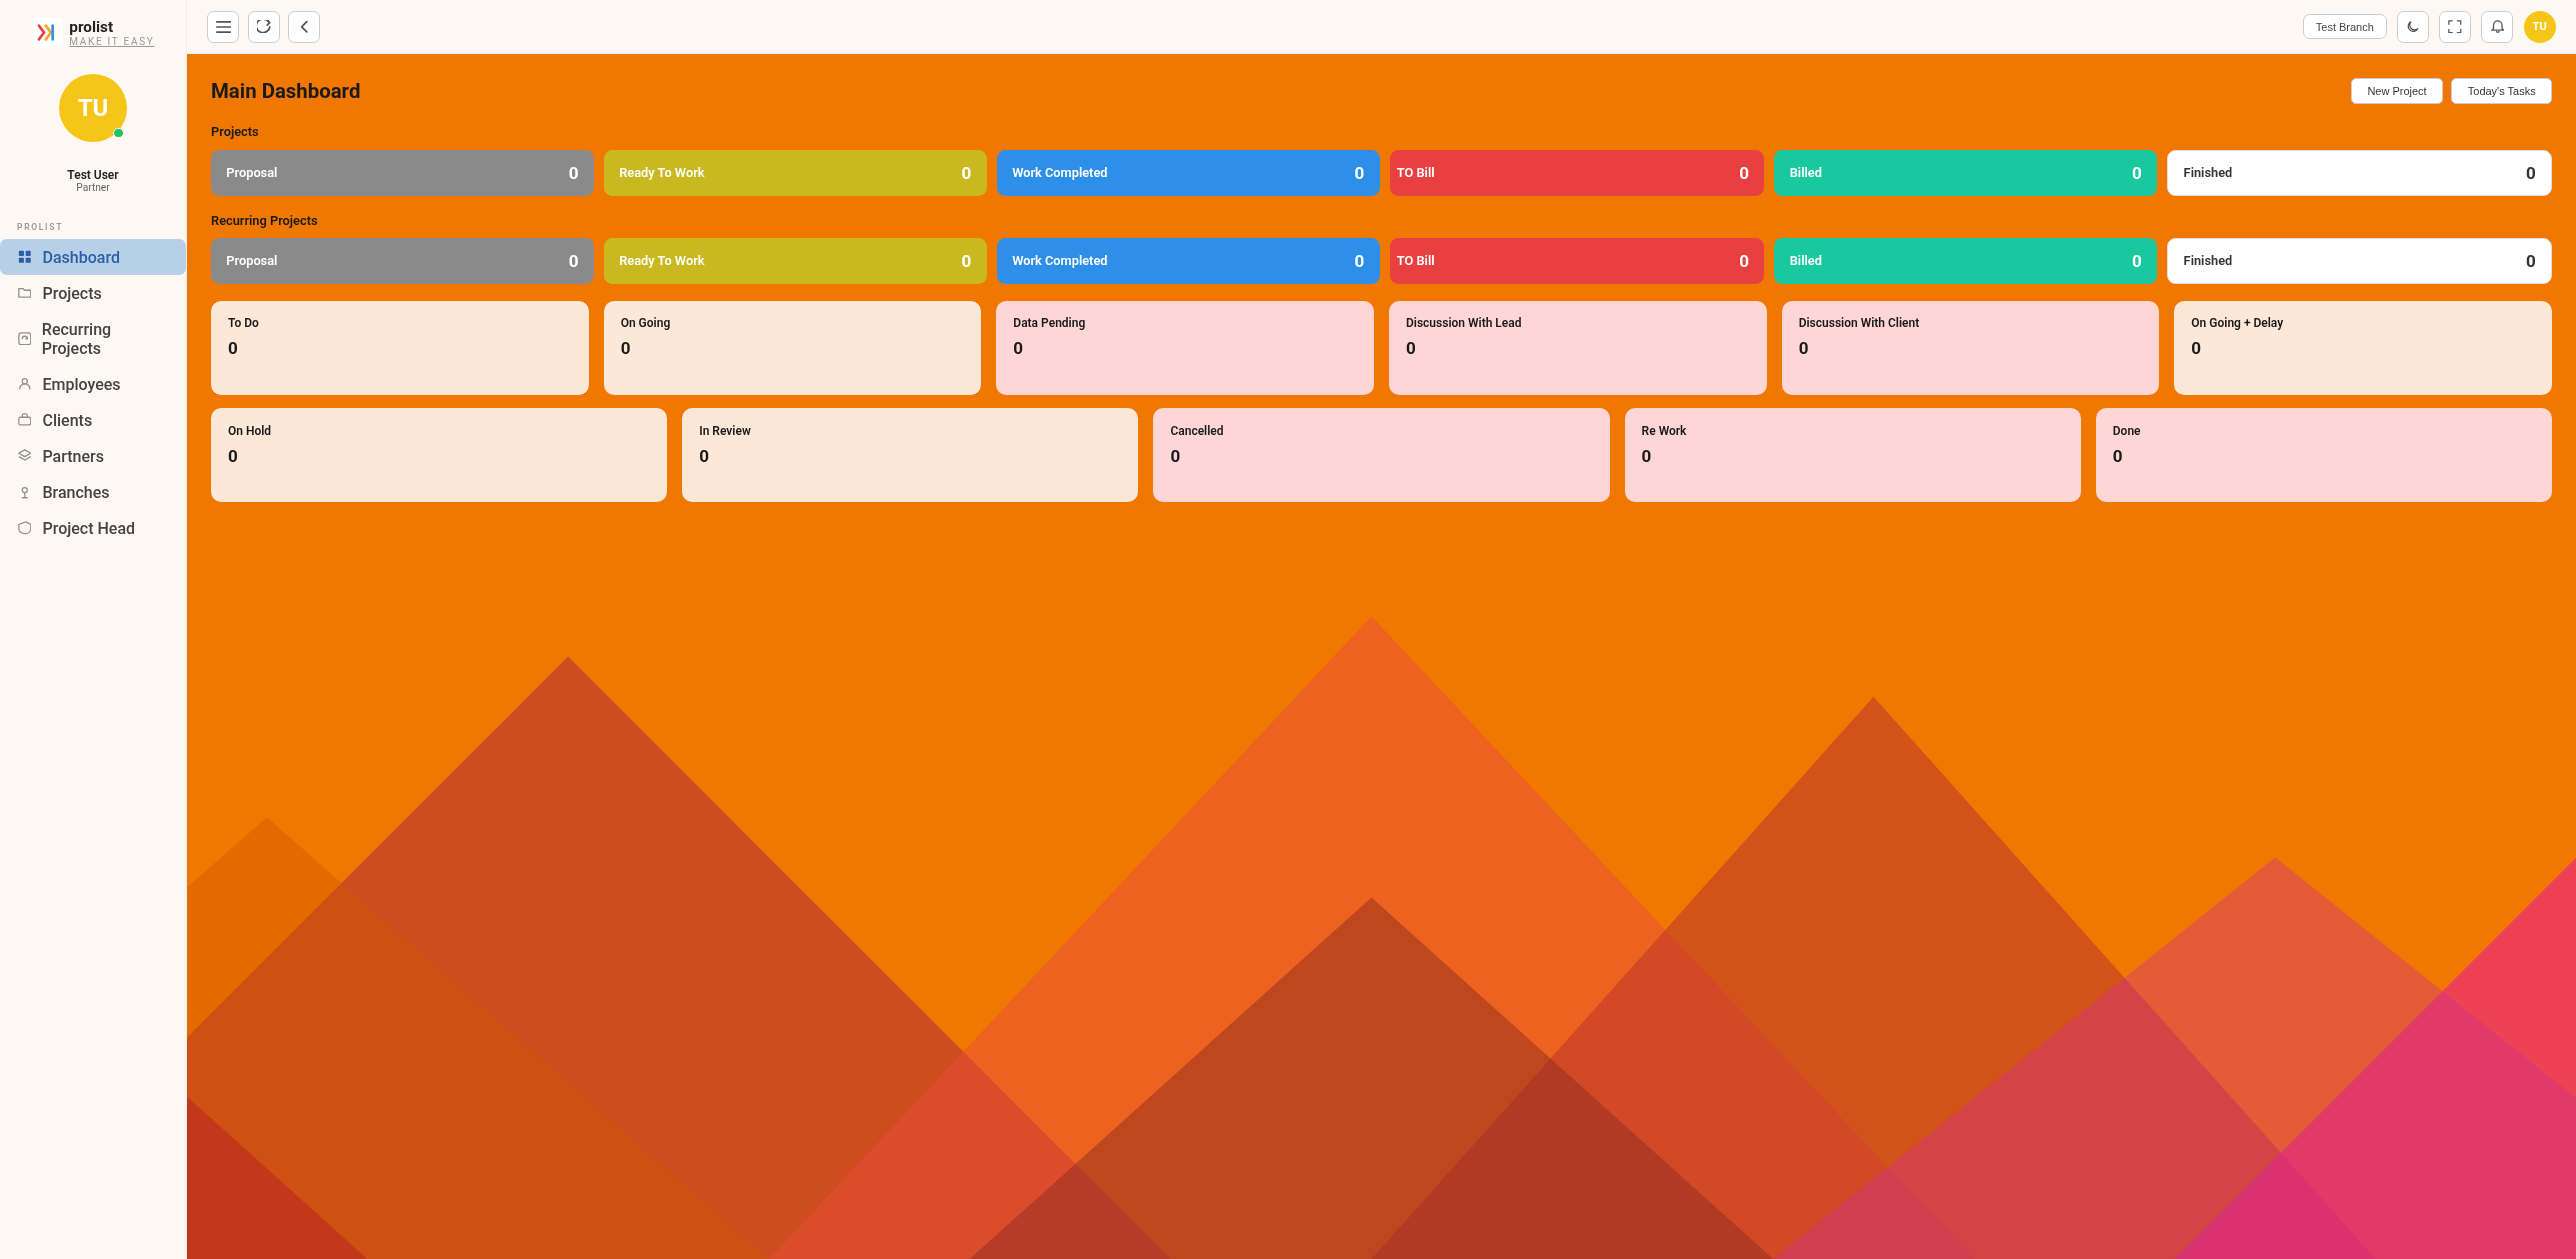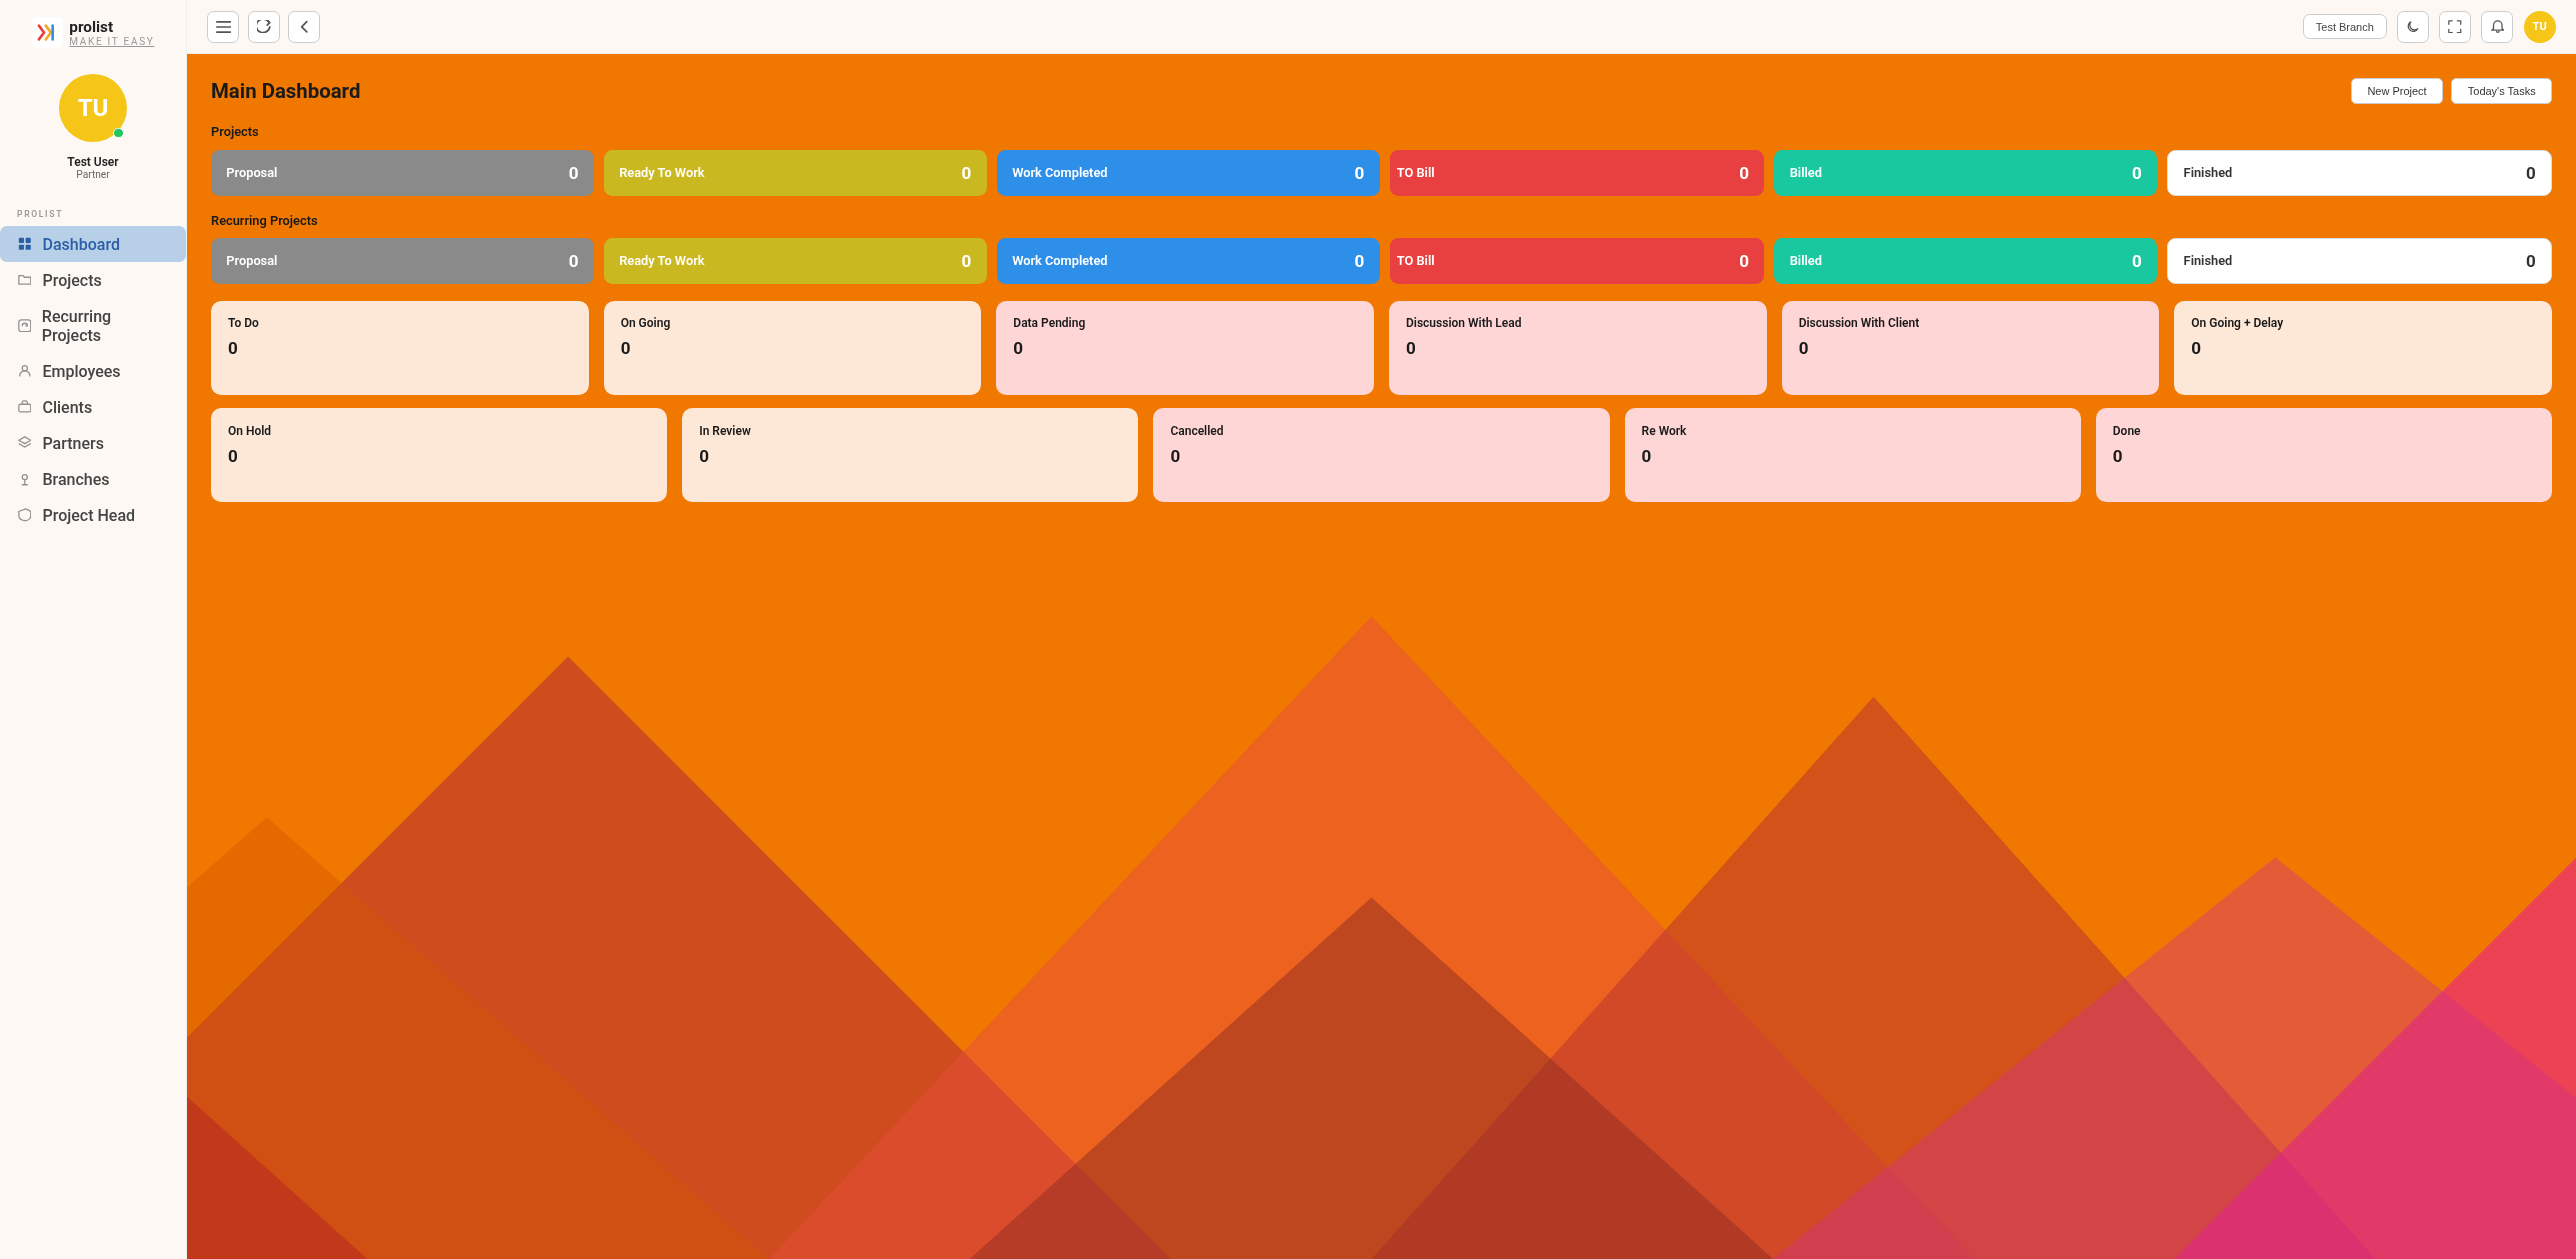--- a/index.html
+++ b/index.html
@@ -61,21 +61,21 @@
       border-radius: 50%;
       position: absolute;
       bottom: 3.4px;
       right: 3.4px;
       border: 1.7px solid #fdf8f3;
     }
     .user-name {
       font-size: 12px;
       font-weight: 600;
       color: #222;
-      margin-top: 13px;
+      margin-top: 26px;
     }
     .user-role {
       font-size: 10.2px;
       color: #666;
     }
     .sidebar-section-label {
       font-size: 8.5px;
       color: #999;
       letter-spacing: 1.7px;
       font-weight: 600;

